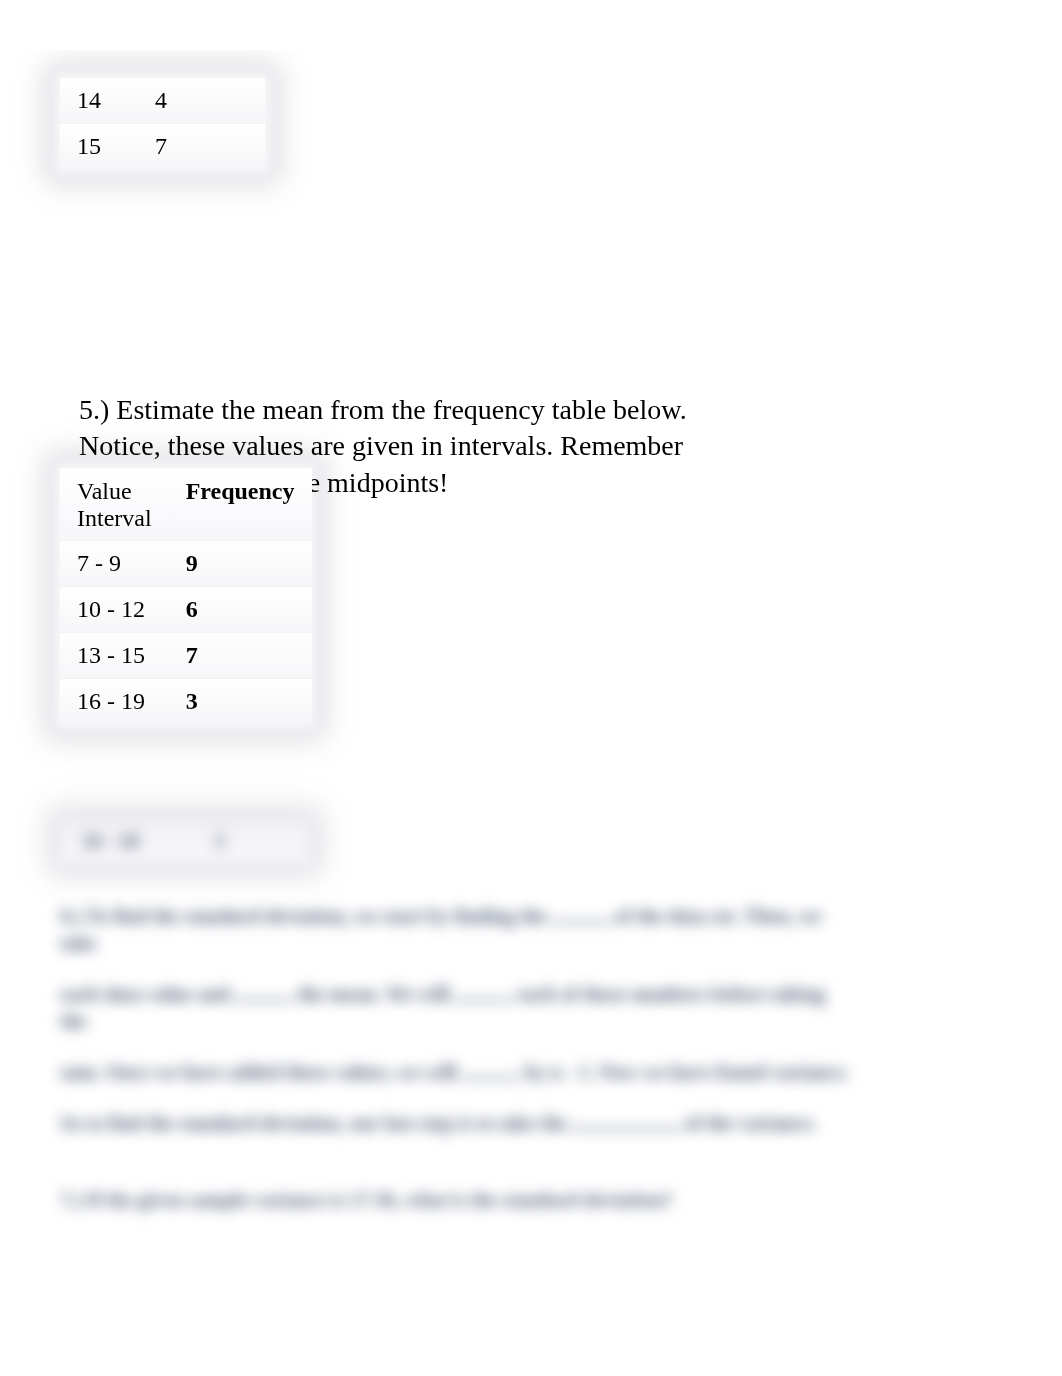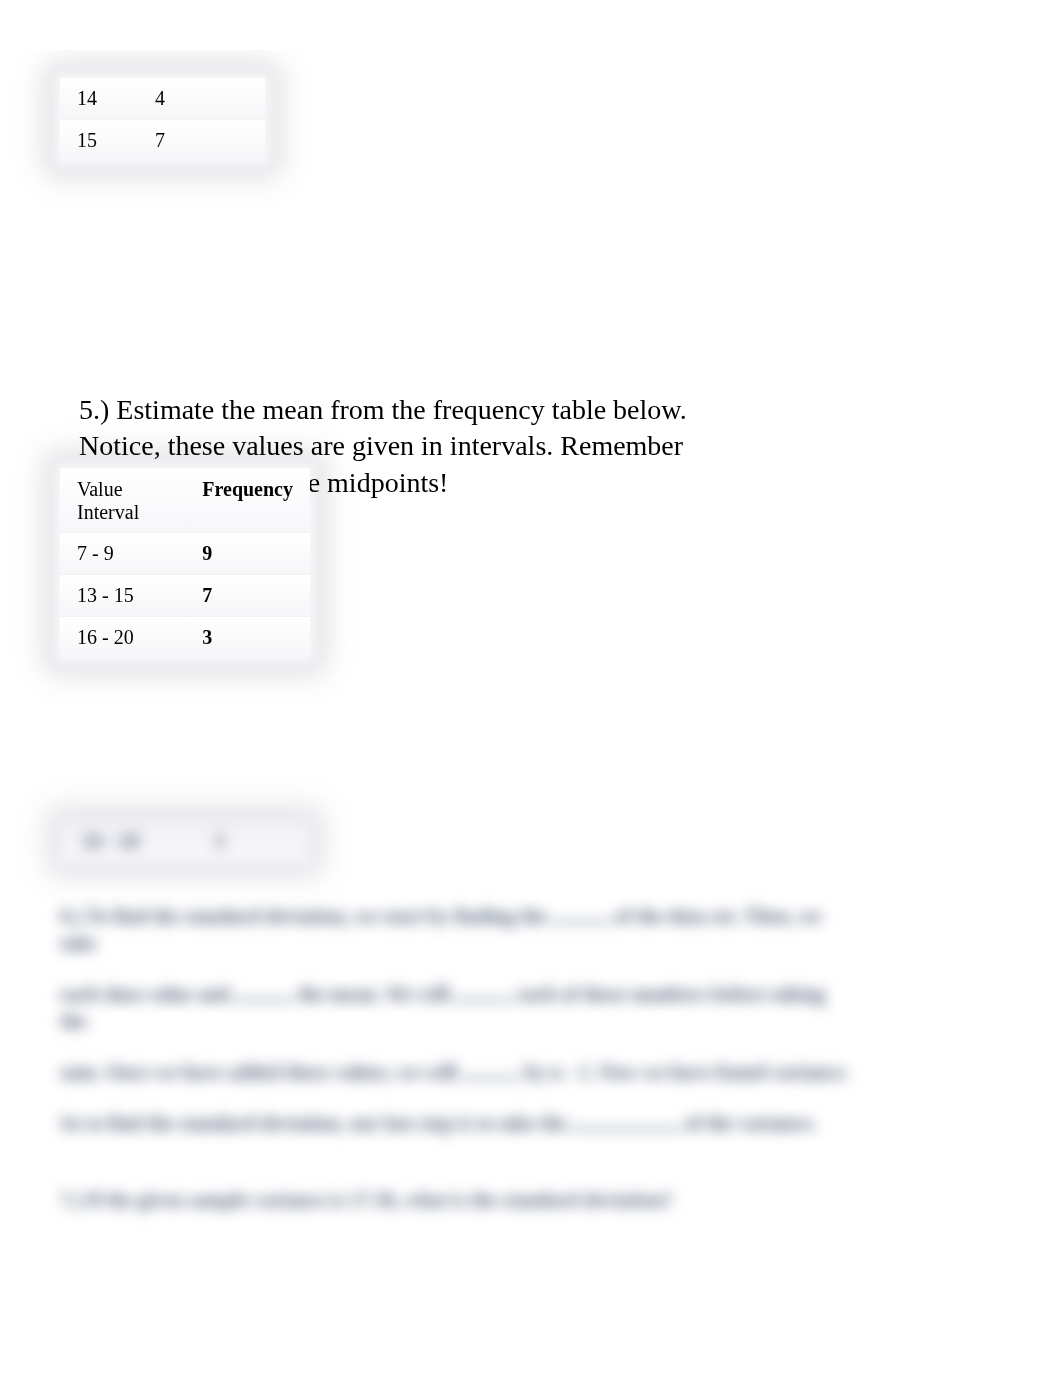--- a/index.html
+++ b/index.html
@@ -40,21 +40,21 @@
     
     .data-table {
       border-collapse: separate;
       border-spacing: 0;
       width: 100%;
       background: #fff;
     }
     
     .data-table td, .data-table th {
       padding: 9px 17px;
-      font-size: 20px;
+      font-size: 24px;
       text-align: left;
       font-weight: normal;
       border-bottom: 1px solid rgba(0,0,0,0.05);
       background: linear-gradient(to bottom, rgba(255,255,255,0.9), rgba(245,245,248,0.9));
     }
     
     .data-table tr:last-child td {
       border-bottom: none;
     }
     
@@ -194,25 +194,29 @@
         <th class="col1">Value Interval</th>
         <th class="col2">Frequency</th>
       </tr>
     </thead>
     <tbody>
       <tr>
         <td class="col1">7 - 9</td>
         <td class="col2">9</td>
       </tr>
       <tr>
+        <td class="col1">10 - 12</td>
+        <td class="col2">6</td>
+      </tr>
+      <tr>
         <td class="col1">13 - 15</td>
         <td class="col2">7</td>
       </tr>
       <tr>
-        <td class="col1">16 - 20</td>
+        <td class="col1">16 - 19</td>
         <td class="col2">3</td>
       </tr>
     </tbody>
   </table>
 </div>
 
 <div class="blurred-zone">
   <table class="blurred-table">
     <tbody>
         <tr>

